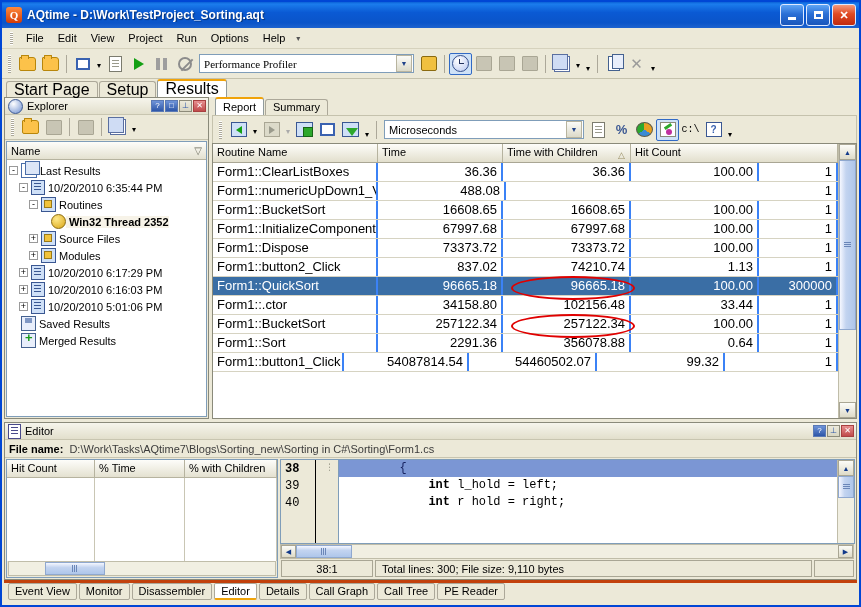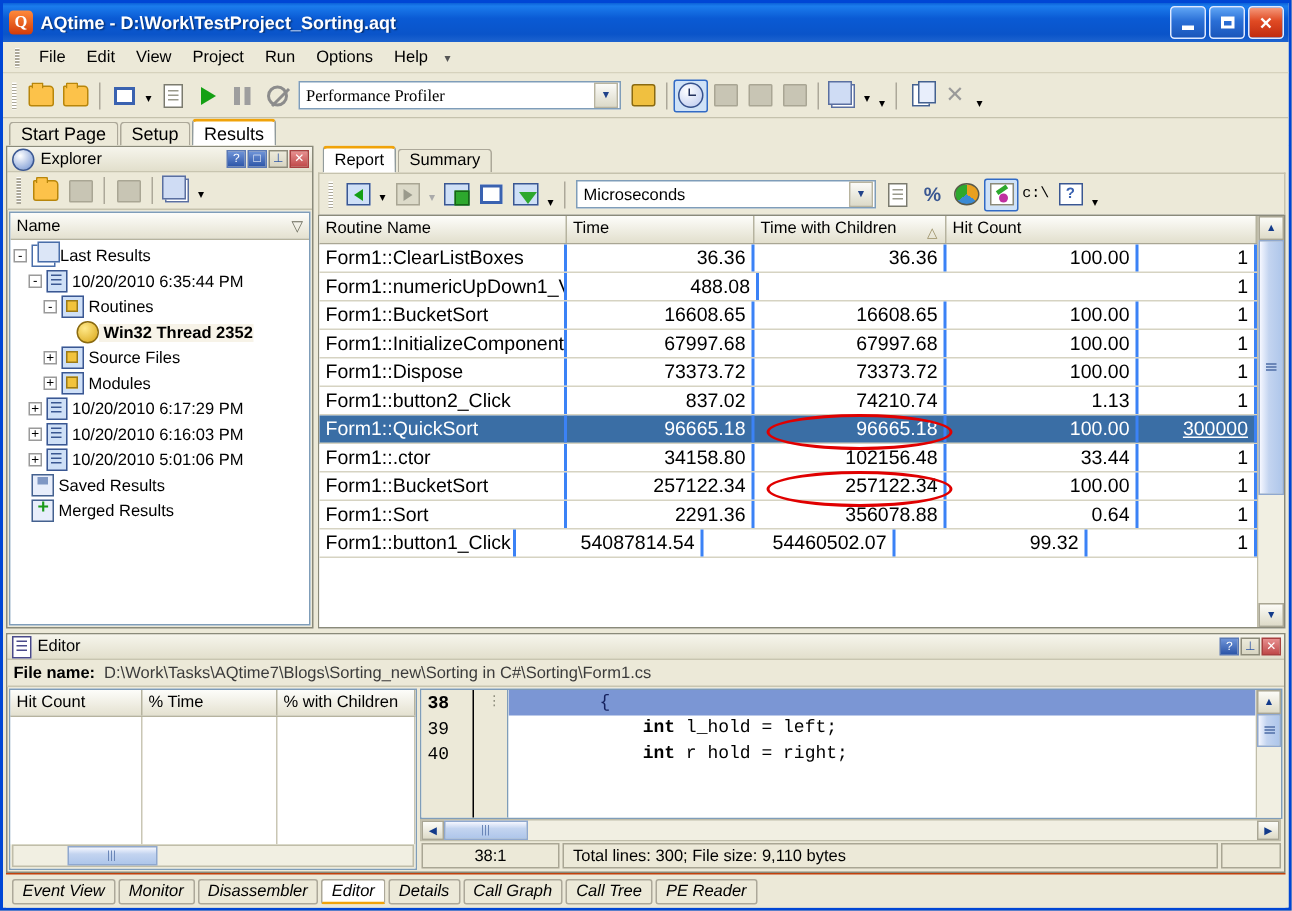--- a/index.html
+++ b/index.html
@@ -96,21 +96,21 @@
   .copy-ico{width:10px;height:13px;background:#fff;border:1px solid #44618f;position:relative;}
   .copy-ico:before{content:"";position:absolute;left:3px;top:-3px;width:10px;height:13px;background:#e8eefb;border:1px solid #44618f;}
   .x-ico{font-size:15px;color:#9a9a9a;line-height:14px;font-family:"Liberation Sans",sans-serif;}
   .gray-box{width:14px;height:13px;background:#c8c5b4;border:1px solid #a9a694;border-radius:1px;}
   
   .maintabs{
     flex:0 0 18px;height:18px;display:flex;align-items:flex-end;
     background:#ece9d8;padding-left:4px;position:relative;
   }
   .mtab{
-    height:16px;line-height:15px;padding:0 7px;font-size:12px;
+    height:16px;line-height:15px;padding:0 7px;font-size:16px;
     background:#ece9d8;border:1px solid #aca899;border-bottom:none;
     border-radius:3px 3px 0 0;margin-right:1px;box-sizing:border-box;color:#000;
   }
   .mtab.active{
     height:18px;line-height:16px;background:#fff;border-color:#919b9c;
     border-top:2px solid #f0a30a;font-weight:normal;position:relative;z-index:3;
   }
   
   .workspace{flex:1;display:flex;flex-direction:column;background:#ece9d8;padding:0 2px;box-sizing:border-box;}
   .top-row{flex:0 0 322px;display:flex;}
@@ -222,21 +222,21 @@
   .code-vsb{width:16px;flex:0 0 16px;background:#f1efe2;border-left:1px solid #c0bda9;display:flex;flex-direction:column;}
   .hbar{height:15px;flex:0 0 15px;display:flex;align-items:center;background:#ece9d8;}
   .hsb{height:15px;display:flex;background:#f1efe2;border:1px solid #c0bda9;box-sizing:border-box;}
   .hthumb{background:linear-gradient(180deg,#f5f7ff,#c3d4f0 40%,#aec6ea);border:1px solid #8fa8cf;box-sizing:border-box;
     display:flex;align-items:center;justify-content:center;}
   .hthumb .grp{width:6px;height:7px;background:repeating-linear-gradient(90deg,#6a86b8 0 1px,transparent 1px 2px);}
   .statrow{height:19px;flex:0 0 19px;display:flex;align-items:center;background:#ece9d8;gap:2px;padding:0 1px;}
   .stat{height:17px;line-height:16px;border:1px solid #a9a694;background:#ece9d8;box-sizing:border-box;font-size:11px;padding:0 6px;}
   .stat.pos{width:92px;text-align:center;}
   
-  .btabs{flex:0 0 22px;height:22px;display:flex;align-items:center;background:#ece9d8;padding-left:4px;border-top:1px solid #c2410c;font-style:italic;}
+  .btabs{flex:0 0 22px;height:22px;display:flex;align-items:flex-start;background:#ece9d8;padding-left:4px;border-top:3px solid #c2410c;}
   .btab{height:17px;line-height:15px;padding:0 6px;font-size:11px;background:#ece9d8;border:1px solid #aca899;
     border-radius:2px;margin-right:2px;box-sizing:border-box;color:#000;}
   .btab.active{background:#fff;border-bottom:2px solid #f0a30a;font-weight:normal;}
 </style>
 </head>
 <body>
 
 <div class="app">
 
   <div class="titlebar">
@@ -564,21 +564,21 @@
                     <div class="gc num" style="width: 125px;">837.02</div>
                     <div class="gc num" style="width: 128px;">74210.74</div>
                     <div class="gc num" style="width: 128px;">1.13</div>
                     <div class="gc num" style="width: 115px; flex: 1 1 0%;">1</div>
                   </div>
                   <div class="grow sel">
                     <div class="gc" style="width: 165px;">Form1::QuickSort</div>
                     <div class="gc num" style="width: 125px;">96665.18</div>
                     <div class="gc num" style="width: 128px;">96665.18</div>
                     <div class="gc num" style="width: 128px;">100.00</div>
-                    <div class="gc num" style="width: 115px; flex: 1 1 0%; text-decoration: underline;">300000</div>
+                    <div class="gc num" style="width: 115px; flex: 1 1 0%;">300000</div>
                   </div>
                   <div class="annot" style="left: 298px; top: 113px; width: 120px; height: 20px;"></div>
                   <div class="grow">
                     <div class="gc" style="width: 165px;">Form1::.ctor</div>
                     <div class="gc num" style="width: 125px;">34158.80</div>
                     <div class="gc num" style="width: 128px;">102156.48</div>
                     <div class="gc num" style="width: 128px;">33.44</div>
                     <div class="gc num" style="width: 115px; flex: 1 1 0%;">1</div>
                   </div>
                   <div class="grow">

